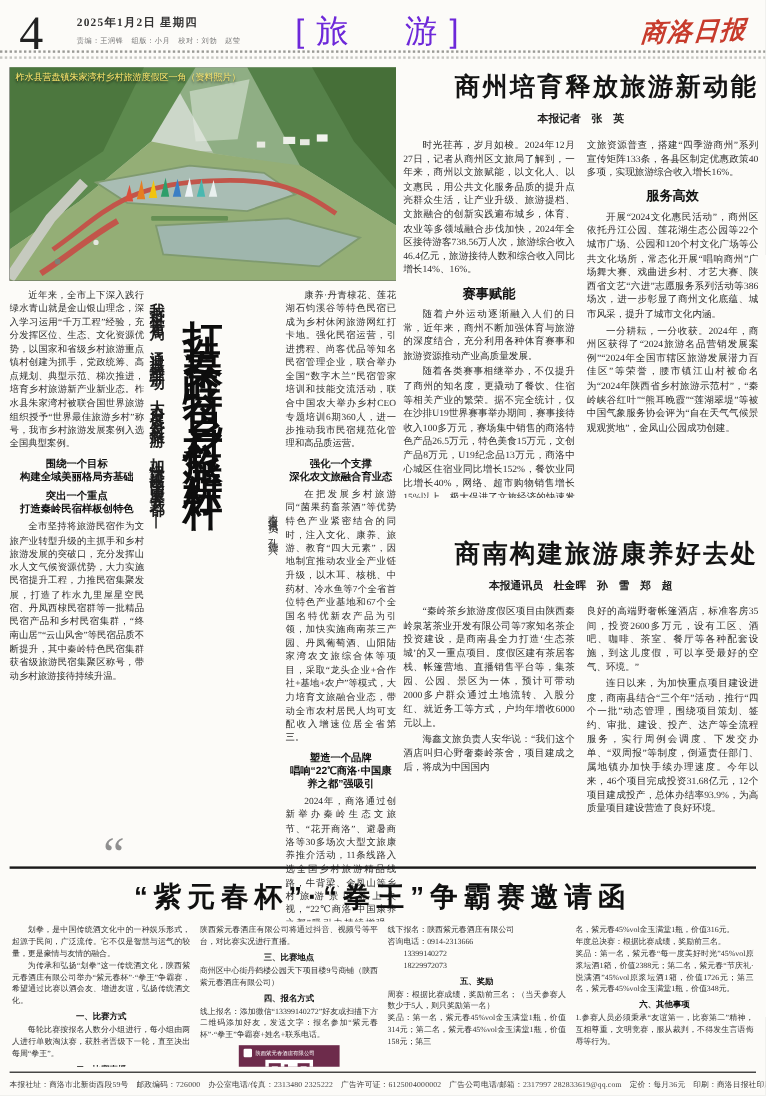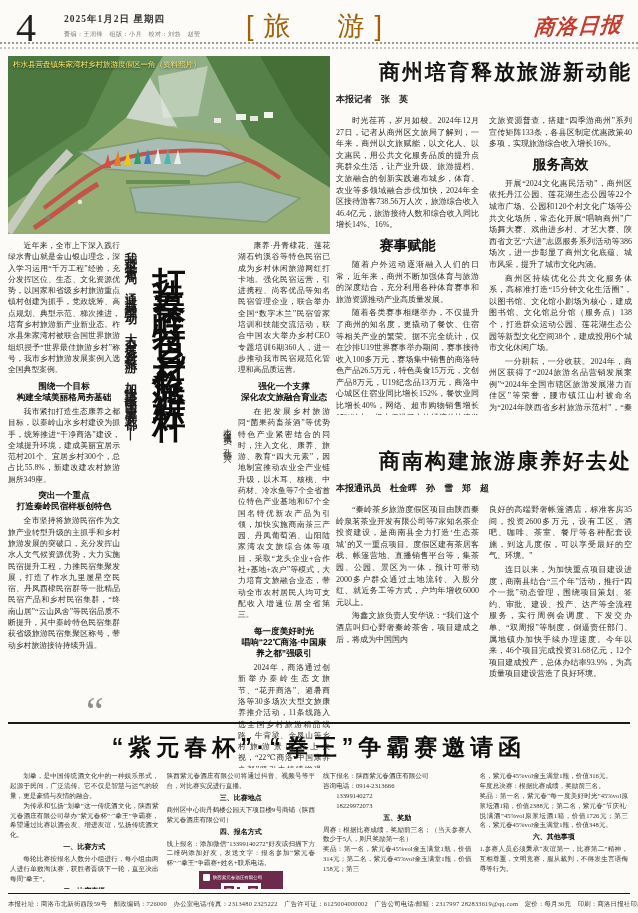--- a/index.html
+++ b/index.html
@@ -8,45 +8,45 @@
           font-family:"Liberation Serif","DejaVu Serif",serif; color:#2a2a2a; overflow:hidden; }
 
   
   .hdr-pagenum { position:absolute; left:16px; top:4px; font-size:40px; font-weight:500; color:#222;
                  font-family:"Liberation Serif",serif; }
   .hdr-dateblock { position:absolute; left:64px; top:13px; }
   .hdr-date { font-size:9.5px; font-weight:bold; color:#333; letter-spacing:1px; }
   .hdr-credits { font-size:6px; color:#777; margin-top:4px; letter-spacing:.5px; }
   .hdr-section { position:absolute; left:0; right:0; top:8px; text-align:center;
                  font-family:"Liberation Sans",sans-serif; font-weight:400; font-size:27px;
-                 letter-spacing:10px; color:#a16207; }
+                 letter-spacing:10px; color:#6d28d9; }
   .hdr-masthead { position:absolute; right:16px; top:12px; font-size:21px; font-weight:bold;
                   color:#c73b2c; font-style:italic; transform:rotate(-2deg) skewX(-6deg);
                   letter-spacing:1px; font-family:"Liberation Serif",serif; }
   .hdr-rule { position:absolute; left:0; right:0; top:42px; height:7px;
               border-top:2px dotted #9a9a96; border-bottom:2px dotted #c4c4c0; }
 
   
   .photo { position:absolute; left:8px; top:56px; width:322px; height:178px; overflow:hidden; background:#000000; }
   .photo svg { display:block; }
   .photo-caption { position:absolute; left:5px; top:4px; font-size:7.5px; color:#ffe76d;
                    text-shadow:0 1px 2px rgba(0,0,0,.7); font-family:"Liberation Sans",sans-serif; }
 
   
   .para { font-size:8px; line-height:1.45; text-align:justify; text-indent:2em; color:#2d2d2d; margin-bottom:2px; }
-  .subhead { font-size:14px; font-weight:bold; text-align:center; margin:6px 0 4px;
+  .subhead { font-size:11px; font-weight:bold; text-align:center; margin:6px 0 4px;
              font-family:"Liberation Sans",sans-serif; color:#111; }
   .cols { display:flex; gap:10px; }
   .col { flex:1; overflow:hidden; }
 
   
   .art-sz { position:absolute; left:336px; top:58px; width:296px; height:382px; overflow:hidden; }
   .art-title { font-family:"Liberation Sans",sans-serif; font-weight:900; font-size:21px;
                text-align:right; letter-spacing:2px; color:#141414; }
-  .art-byline { text-align:left; font-size:9px; font-weight:bold; margin:7px 0 9px; color:#222; }
+  .art-byline { text-align:center; font-size:9px; font-weight:bold; margin:7px 0 9px; color:#222; }
   .art-sz .col { height:300px; }
 
   
   .feature { position:absolute; left:8px; top:240px; width:322px; height:528px; }
   .feat-left { position:absolute; left:0; top:0; width:112px; height:528px; overflow:hidden; }
   .feat-right { position:absolute; left:230px; top:0; width:92px; height:528px; overflow:hidden; }
   .feat-right .para, .feat-left .para { font-size:7.8px; }
   .feat-right .subhead, .feat-left .subhead { font-size:8.6px; line-height:1.3; margin:5px 0 3px; }
   .feat-center { position:absolute; left:114px; top:0; width:114px; height:528px; }
   .v-subtitle { position:absolute; left:0; top:2px; height:524px; writing-mode:vertical-rl;
@@ -143,34 +143,32 @@
         <p class="para">时光荏苒，岁月如梭。2024年12月27日，记者从商州区文旅局了解到，一年来，商州以文旅赋能，以文化人、以文惠民，用公共文化服务品质的提升点亮群众生活，让产业升级、旅游提档、文旅融合的创新实践遍布城乡，体育、农业等多领域融合步伐加快，2024年全区接待游客738.56万人次，旅游综合收入46.4亿元，旅游接待人数和综合收入同比增长14%、16%。</p>
         <div class="subhead">赛事赋能</div>
         <p class="para">随着户外运动逐渐融入人们的日常，近年来，商州不断加强体育与旅游的深度结合，充分利用各种体育赛事和旅游资源推动产业高质量发展。</p>
         <p class="para">随着各类赛事相继举办，不仅提升了商州的知名度，更撬动了餐饮、住宿等相关产业的繁荣。据不完全统计，仅在沙排U19世界赛事举办期间，赛事接待收入100多万元，赛场集中销售的商洛特色产品26.5万元，特色美食15万元，文创产品8万元，U19纪念品13万元，商洛中心城区住宿业同比增长152%，餐饮业同比增长40%，网络、超市购物销售增长15%以上，极大促进了文旅经济的快速发展。</p>
 
       </div>
       <div class="col">
         <p class="para fine-flat">文旅资源普查，搭建“四季游商州”系列宣传矩阵133条，各县区制定优惠政策40多项，实现旅游综合收入增长16%。</p>
         <div class="subhead">服务高效</div>
         <p class="para">开展“2024文化惠民活动”，商州区依托丹江公园、莲花湖生态公园等22个城市广场、公园和120个村文化广场等公共文化场所，常态化开展“唱响商州”广场舞大赛、戏曲进乡村、才艺大赛、陕西省文艺“六进”志愿服务系列活动等386场次，进一步彰显了商州文化底蕴、城市风采，提升了城市文化内涵。</p>
-        <p class="para">商州区持续优化公共文化服务体系，高标准打造“15分钟文化生活圈”，以图书馆、文化馆小剧场为核心，建成图书馆、文化馆总分馆（服务点）138个，打造群众运动公园、莲花湖生态公园等新型文化空间38个，建成投用6个城市文化休闲广场。</p>
         <p class="para">一分耕耘，一分收获。2024年，商州区获得了“2024旅游名品营销发展案例”“2024年全国市辖区旅游发展潜力百佳区”等荣誉，腰市镇江山村被命名为“2024年陕西省乡村旅游示范村”，“秦岭峡谷红叶”“熊耳晚霞”“莲湖翠堤”等被中国气象服务协会评为“自在天气气候景观观赏地”，金凤山公园成功创建。</p>
       </div>
     </div>
   </div>
 
   <div class="feature">
     <div class="feat-left">
       <p class="para">近年来，全市上下深入践行绿水青山就是金山银山理念，深入学习运用“千万工程”经验，充分发挥区位、生态、文化资源优势，以国家和省级乡村旅游重点镇村创建为抓手，党政统筹、高点规划、典型示范、梯次推进，培育乡村旅游新产业新业态。柞水县朱家湾村被联合国世界旅游组织授予“世界最佳旅游乡村”称号，我市乡村旅游发展案例入选全国典型案例。</p>
       <div class="subhead">
         <span>围绕一个目标</span><br>
         <span>构建全域美丽格局夯基础</span>
       </div>
-      <p class="para">我市紧扣打造生态康养之都目标，以秦岭山水乡村建设为抓手，统筹推进“干净商洛”建设，全域提升环境，建成美丽宜居示范村201个、宜居乡村300个，总占比55.8%，新建改建农村旅游厕所349座。</p>
       <div class="subhead">
         <span>突出一个重点</span><br>
         <span>打造秦岭民宿样板创特色</span>
       </div>
       <p class="para">全市坚持将旅游民宿作为文旅产业转型升级的主抓手和乡村旅游发展的突破口，充分发挥山水人文气候资源优势，大力实施民宿提升工程，力推民宿集聚发展，打造了柞水九里屋星空民宿、丹凤西棣民宿群等一批精品民宿产品和乡村民宿集群，“终南山居”“云山风舍”等民宿品质不断提升，其中秦岭特色民宿集群获省级旅游民宿集聚区称号，带动乡村旅游接待持续升温。</p>
     </div>
 
     <div class="feat-center">
       <div class="v-subtitle">我市科学布局，通过典型带动，大力发展乡村旅游，加快建设中国康养之都——</div>
       <div class="v-title">打造秦岭特色乡村旅游标杆</div>
@@ -178,21 +176,21 @@
     </div>
 
     <div class="feat-right">
       <p class="para">康养·丹青棣花、莲花湖石钧溪谷等特色民宿已成为乡村休闲旅游网红打卡地。强化民宿运营，引进携程、尚客优品等知名民宿管理企业，联合举办全国“数字木兰”民宿管家培训和技能交流活动，联合中国农大举办乡村CEO专题培训6期360人，进一步推动我市民宿规范化管理和高品质运营。</p>
       <div class="subhead">
         <span>强化一个支撑</span><br>
         <span>深化农文旅融合育业态</span>
       </div>
       <p class="para">在把发展乡村旅游同“菌果药畜茶酒”等优势特色产业紧密结合的同时，注入文化、康养、旅游、教育“四大元素”，因地制宜推动农业全产业链升级，以木耳、核桃、中药材、冷水鱼等7个全省首位特色产业基地和67个全国名特优新农产品为引领，加快实施商南茶三产园、丹凤葡萄酒、山阳陆家湾农文旅综合体等项目，采取“龙头企业+合作社+基地+农户”等模式，大力培育文旅融合业态，带动全市农村居民人均可支配收入增速位居全省第三。</p>
       <div class="subhead">
-        <span>每一度美好时光</span><br>
+        <span>塑造一个品牌</span><br>
         <span>唱响“22℃商洛·中国康养之都”强吸引</span>
       </div>
       <p class="para">2024年，商洛通过创新举办秦岭生态文旅节、“花开商洛”、避暑商洛等30多场次大型文旅康养推介活动，11条线路入选全国乡村旅游精品线路，牛背梁、金凤山等乡村旅游景区登上央视，“22℃商洛·中国康养之都”吸引力持续增强，2024年旅游接待人次和综合收入稳步增长。</p>
 
     </div>
 
     <div class="quote-mark">“</div>
   </div>
 
   <div class="art-sn">

